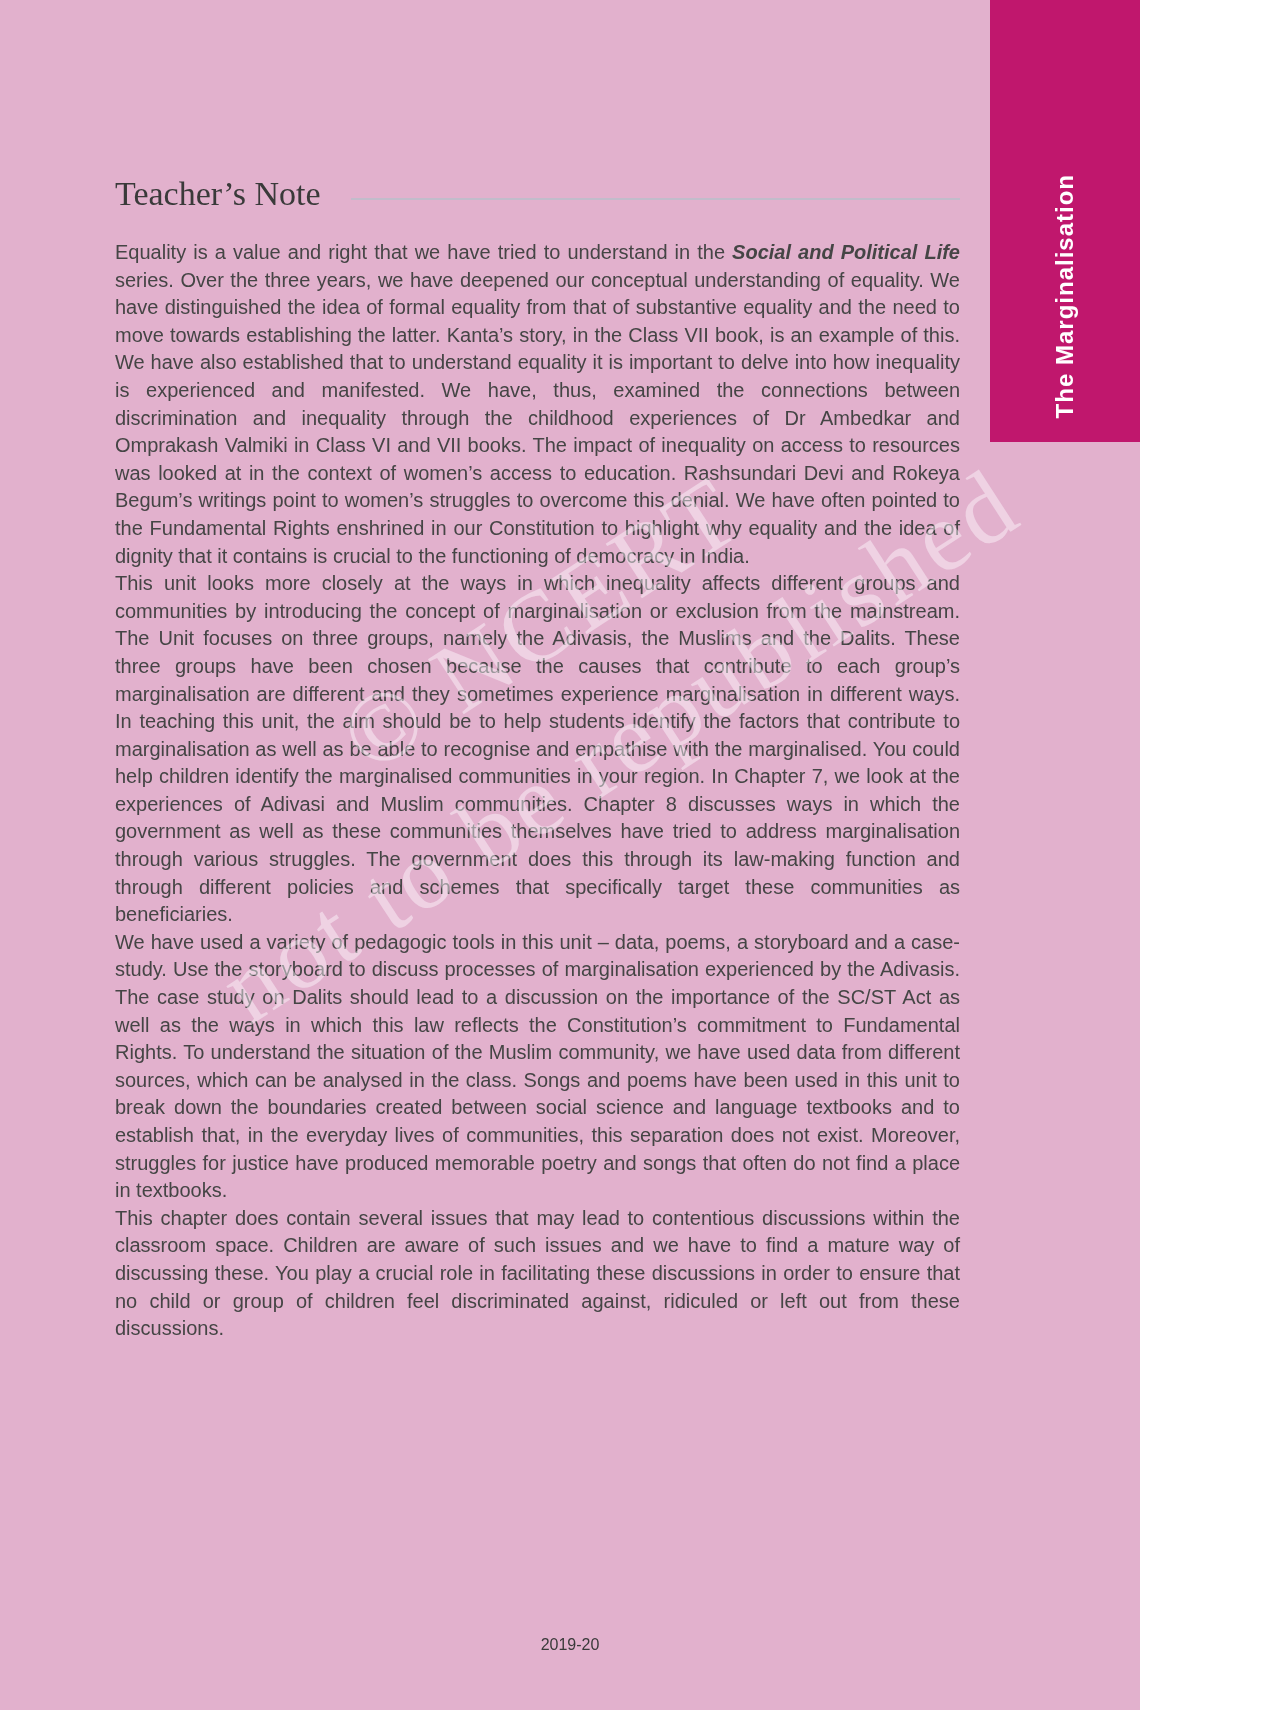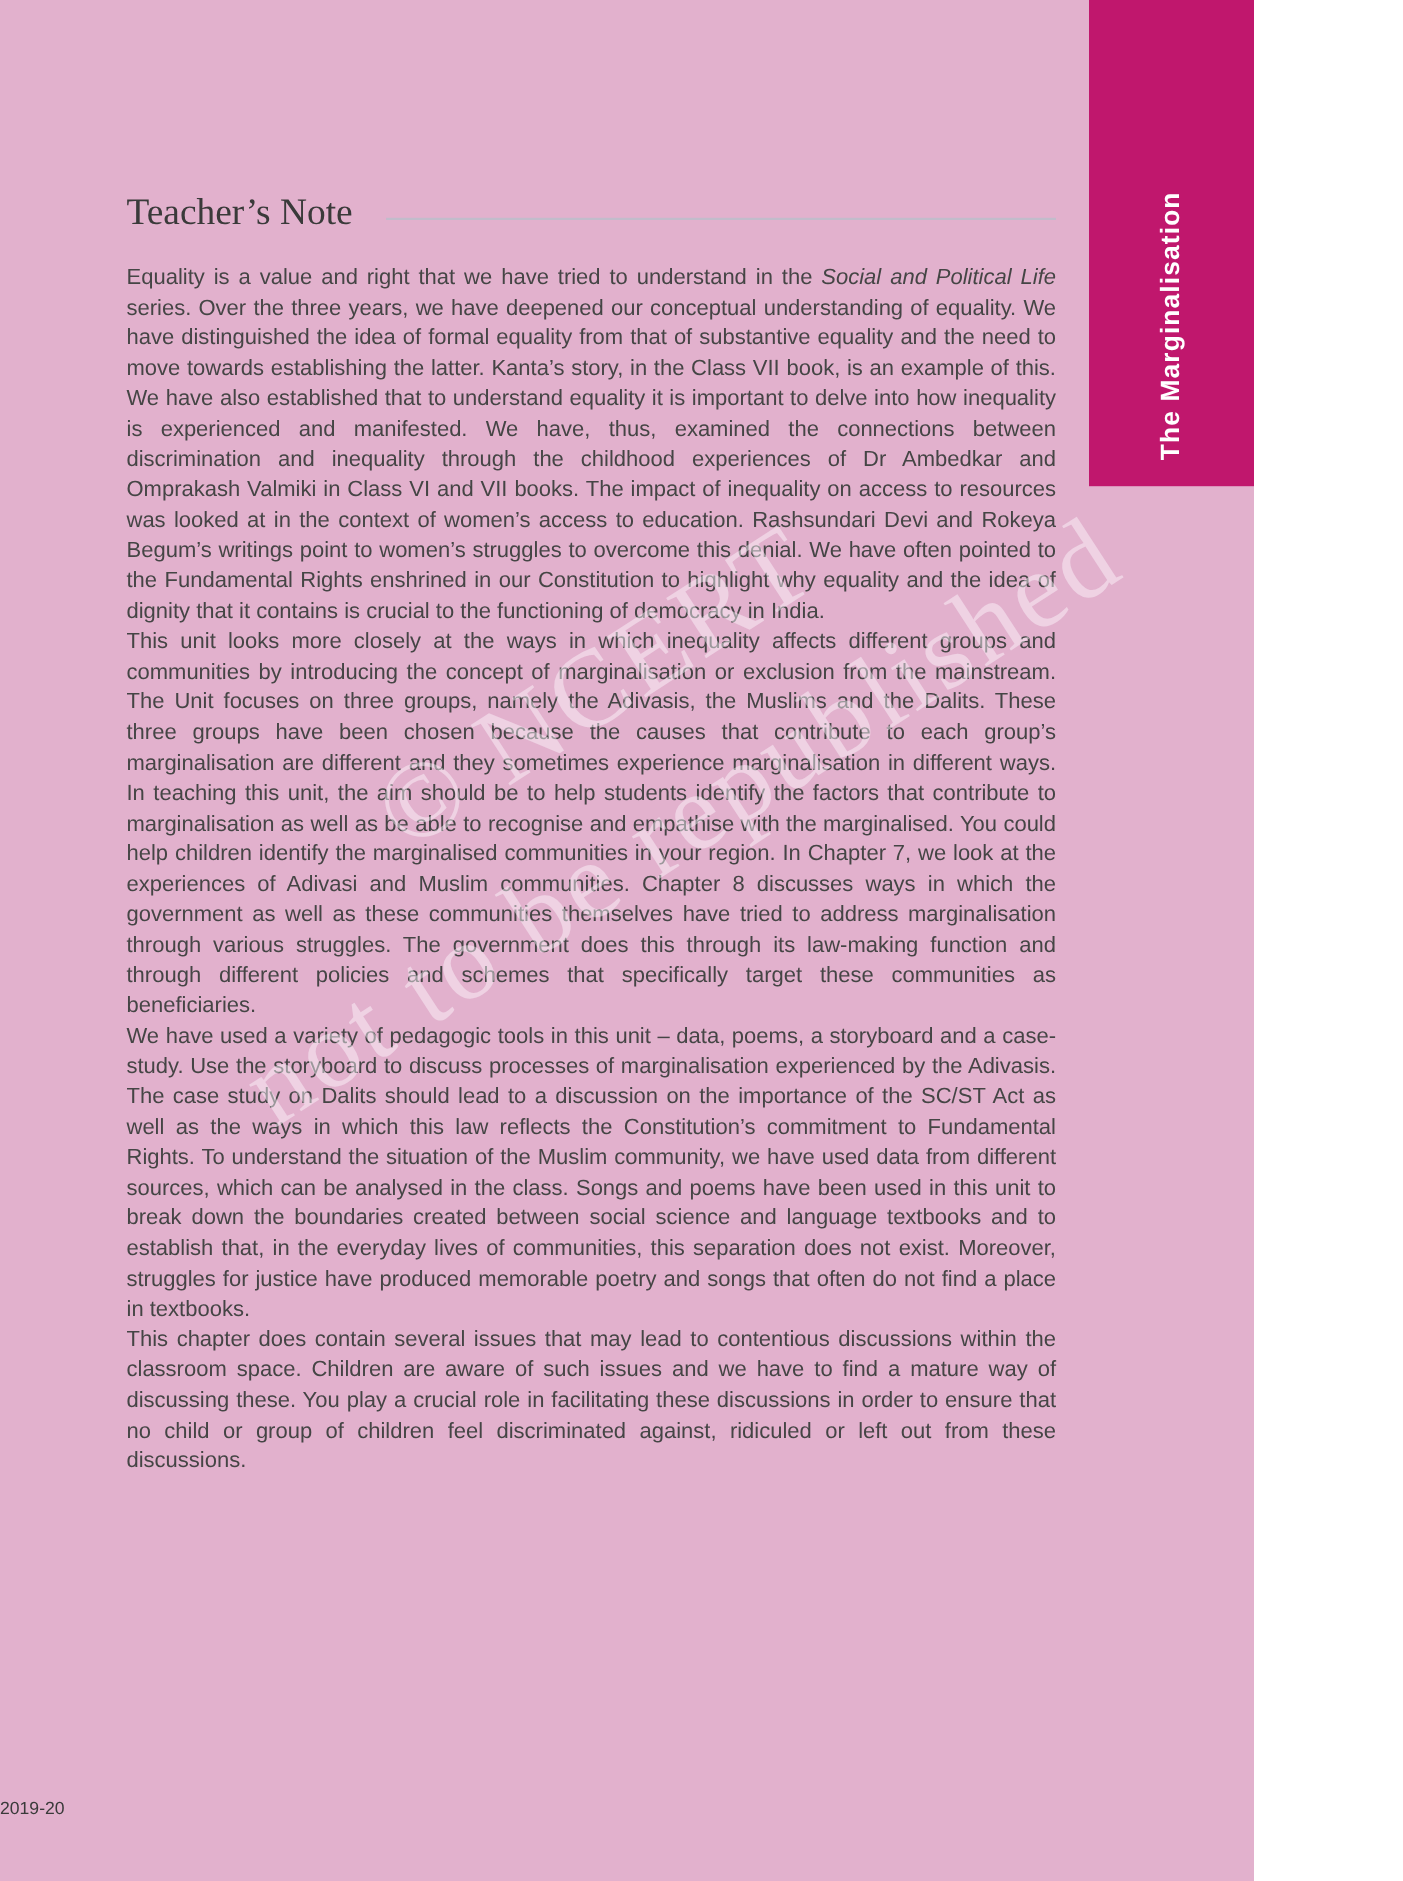--- a/index.html
+++ b/index.html
@@ -74,21 +74,21 @@
     margin-top:10px;
   }
   .para{
     margin:0;
     font-size:20px;
     line-height:27.6px;
     color:var(--body_text,#454545);
     text-align:justify;
   }
   .para + .para{margin-top:0;}
-  .para em{font-style:italic;}
+  .para em{font-style:italic;font-weight:bold;}
   
   .watermark{
     position:absolute;
     left:30px;top:540px;
     width:1100px;
     text-align:center;
     transform:rotate(-33deg);
     transform-origin:center center;
     z-index:3;
     pointer-events:none;
@@ -98,21 +98,21 @@
   .wm-line{
     font-size:100px;
     line-height:1.45;
     letter-spacing:4px;
     white-space:nowrap;
   }
   .footer{
     position:absolute;
     left:0;bottom:56px;
     width:1140px;
-    text-align:left;
+    text-align:center;
     font-size:16px;
     color:var(--footer_text,#3a3a3a);
     z-index:2;
   }
 </style>
 </head>
 <body>
 
 <div class="canvas">
   <div class="page">

